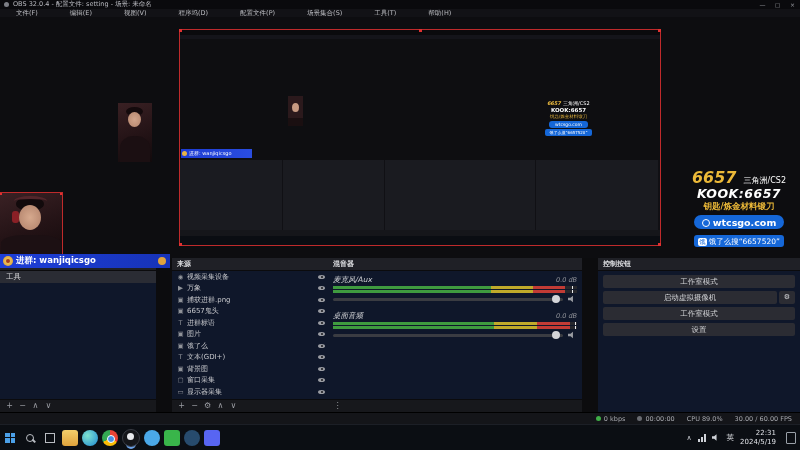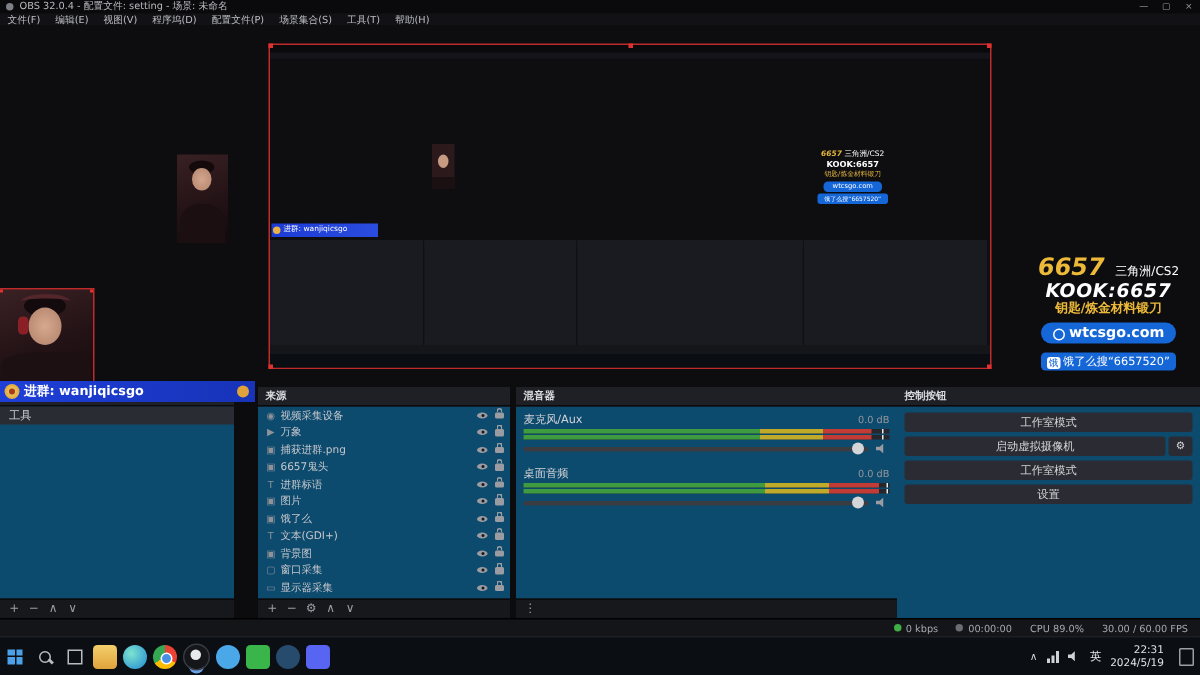--- a/index.html
+++ b/index.html
@@ -6,21 +6,21 @@
   #app{position:relative;width:800px;height:450px;overflow:hidden;background:#0c0c0e;
        font-family:"DejaVu Sans","Liberation Sans",sans-serif;color:#d6d7da;}
   
   #titlebar{position:absolute;left:0;top:0;width:800px;height:9px;background:#0a0a0d;display:flex;align-items:center;}
   .obs-logo{width:5px;height:5px;border-radius:50%;background:#7d7f86;margin:0 4px 0 4px;}
   #title-text{font-size:6.5px;color:#b9bac0;white-space:nowrap;}
   .winbtns{margin-left:auto;display:flex;}
   .wb{width:15px;text-align:center;font-size:6px;color:#9a9ca2;line-height:9px;}
   
   #menubar{position:absolute;left:0;top:9px;width:800px;height:8px;background:#121216;display:flex;align-items:center;}
-  .mi{font-size:6.5px;color:#bcbdc2;padding:0 5px;line-height:8px;white-space:nowrap;}
+  .mi{font-size:6.5px;color:#bcbdc2;padding:0 16px;line-height:8px;white-space:nowrap;}
   
   #preview{position:absolute;left:0;top:17px;width:800px;height:241px;background:#0d0d10;overflow:hidden;}
   
   #r1{position:absolute;left:180px;top:13px;width:480px;height:215px;background:#101014;outline:1px solid rgba(223,48,48,.85);}
   .dz{position:absolute;}
   .mini-meter{background:linear-gradient(90deg,#3f9b3f 0 62%,#c0aa2a 62% 82%,#c23b35 82% 100%);}
   .hd{position:absolute;width:3px;height:3px;background:#e03131;z-index:6;}
   .r1-cam{position:absolute;left:108px;top:66px;width:15px;height:30px;background:#2b191c;z-index:2;}
   .r1-face{position:absolute;left:4px;top:7px;width:7px;height:9px;border-radius:50%;background:#c79a82;}
   .r1-body{position:absolute;left:0;bottom:0;width:15px;height:8px;background:#1a0f11;}
@@ -63,42 +63,42 @@
   .ad-el-logo{display:inline-block;background:#fff;color:#1567d8;font-size:6.5px;border-radius:2px;padding:0 1px;margin-right:2px;line-height:8px;vertical-align:middle;}
   .ad-el-text{font-size:7.5px;color:#fff;vertical-align:middle;}
   
   #banner{position:absolute;left:0;top:254px;width:170px;height:14px;z-index:30;
      background:linear-gradient(90deg,#1e3fd8,#1733b8);display:flex;align-items:center;}
   .badge{width:10px;height:10px;border-radius:50%;background:radial-gradient(#f3cf6b,#d89a2c);margin:0 3px 0 3px;position:relative;}
   .badge:after{content:"";position:absolute;left:3px;top:3px;width:4px;height:4px;border-radius:50%;background:#a33d1e;}
   #banner-text{font-size:8.5px;font-weight:bold;color:#fff;white-space:nowrap;}
   .badge2{width:8px;height:8px;border-radius:50%;background:#e0a33c;margin-left:auto;margin-right:4px;}
   
-  .dock{position:absolute;top:258px;height:154px;background:#0c4a6e;}
+  .dock{position:absolute;top:258px;height:154px;background:#0f172a;}
   #dock-scenes{left:0;width:156px;}
   #dock-sources{left:172px;width:168px;}
-  #dock-mixer{left:344px;width:254px;}
+  #dock-mixer{left:328px;width:254px;}
   #dock-controls{left:598px;width:202px;}
   .dhead{height:13px;line-height:13px;font-size:7px;font-weight:bold;color:#dcdde0;background:#1f2026;border-bottom:1px solid #0b0b0d;padding-left:5px;box-sizing:border-box;}
   .dbody{position:absolute;left:0;top:13px;right:0;bottom:13px;overflow:hidden;}
   .dbody.nofoot{bottom:0;}
   .dfoot{position:absolute;left:0;bottom:0;right:0;height:13px;background:#17181c;border-top:1px solid #0b0b0d;display:flex;align-items:center;padding-left:3px;box-sizing:border-box;}
   .ti{width:13px;text-align:center;font-size:8px;color:#9b9da3;line-height:12px;}
   .sc-row{height:12px;line-height:12px;font-size:7.5px;color:#cfd0d3;padding-left:6px;}
   .sc-row.sel{background:#2a2c34;}
   .src-row{height:11.5px;display:flex;align-items:center;padding:0 4px;}
   .src-ico{width:9px;font-size:6.5px;color:#8f9298;text-align:center;flex:0 0 auto;}
   .src-name{font-size:7px;color:#c6c7cb;margin-left:2px;flex:1 1 auto;white-space:nowrap;overflow:hidden;}
   .i-eye{width:7px;height:4px;background:#9a9ca2;border-radius:50%;flex:0 0 auto;position:relative;}
   .i-eye:after{content:"";position:absolute;left:2.5px;top:1px;width:2px;height:2px;border-radius:50%;background:#17181c;}
   .i-lock{width:6px;height:4.5px;background:#9a9ca2;border-radius:1px;margin-left:5px;flex:0 0 auto;position:relative;}
   .i-lock:before{content:"";position:absolute;top:-3px;left:1px;width:4px;height:3px;border:1px solid #9a9ca2;border-bottom:none;border-radius:2px 2px 0 0;box-sizing:border-box;}
   
   #mixer-body{padding:4px 5px;}
-  .mx-ch{margin-bottom:7px;}
+  .mx-ch{margin-bottom:7px;font-style:italic;}
   .mx-nr{display:flex;height:10px;align-items:center;}
   .mx-name{font-size:7.5px;color:#d2d3d6;}
   .mx-db{font-size:6.5px;color:#94969c;margin-left:auto;}
   .mx-bar{position:relative;height:3px;background:#26272c;margin-top:1px;}
   .mx-fill{position:absolute;left:0;top:0;bottom:0;background:linear-gradient(90deg,#3f9b3f 0 68%,#c0aa2a 68% 86%,#c23b35 86% 100%);}
   .mx-peak{position:absolute;top:0;bottom:0;width:1px;background:#e8e9ec;}
   .mx-sr{display:flex;align-items:center;height:10px;margin-top:1px;}
   .mx-track{position:relative;height:3px;background:#3a3c42;border-radius:2px;flex:1 1 auto;}
   .mx-knob{position:absolute;top:-2.5px;width:8px;height:8px;border-radius:50%;background:#d4d5d8;}
   .spk{width:9px;height:8px;background:#9a9ca2;margin-left:5px;flex:0 0 auto;

